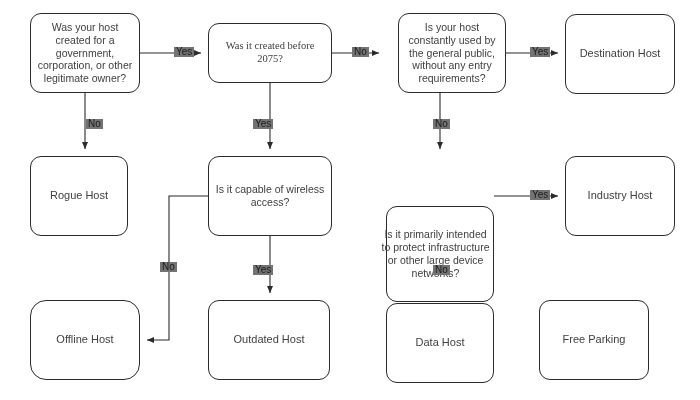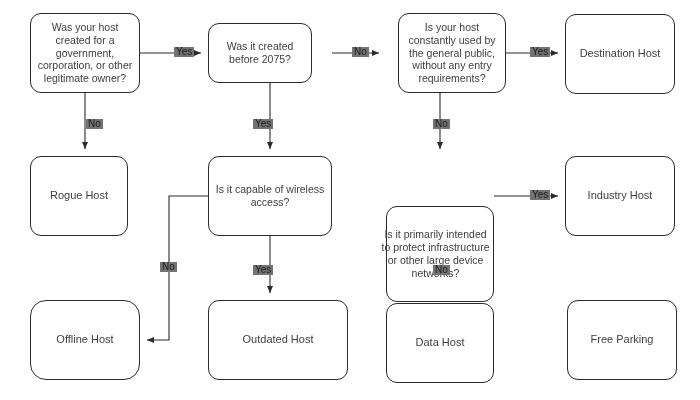--- a/index.html
+++ b/index.html
@@ -86,21 +86,21 @@
 
     <path d="M208,196 L169,196 L169,340 L147,340" stroke="#2b2b2b" stroke-width="1.1" fill="none" marker-end="url(#arrowhead)"></path>
     <path d="M270,236 L270,293" stroke="#2b2b2b" stroke-width="1.1" fill="none" marker-end="url(#arrowhead)"></path>
     <path d="M440,236 L440,293" stroke="#2b2b2b" stroke-width="1.1" fill="none" marker-end="url(#arrowhead)"></path>
   </svg>
 
   <div class="node decision" style="left:30px; top:13px; width:110px; height:80px;">
     <span class="node-label">Was your host created for a government, corporation, or other legitimate owner?</span>
   </div>
 
-  <div class="node decision" style="left:208px; top:23px; width:104px; height:60px;">
+  <div class="node decision" style="left:208px; top:23px; width:124px; height:60px;font-family:Liberation Serif, serif;">
     <span class="node-label">Was it created before 2075?</span>
   </div>
 
   <div class="node decision" style="left:398px; top:13px; width:108px; height:80px;">
     <span class="node-label">Is your host constantly used by the general public, without any entry requirements?</span>
   </div>
 
   <div class="node terminal" style="left:565px; top:14px; width:110px; height:80px;">
     <span class="node-label">Destination Host</span>
   </div>
@@ -118,29 +118,29 @@
   </div>
 
   <div class="node terminal" style="left:565px; top:156px; width:110px; height:80px;">
     <span class="node-label">Industry Host</span>
   </div>
 
   <div class="node terminal" style="left:30px; top:300px; width:110px; height:80px;border-radius:16px;">
     <span class="node-label">Offline Host</span>
   </div>
 
-  <div class="node terminal" style="left:208px; top:300px; width:140px; height:80px;">
+  <div class="node terminal" style="left:208px; top:300px; width:122px; height:80px;">
     <span class="node-label">Outdated Host</span>
   </div>
 
   <div class="node terminal" style="left:386px; top:303px; width:108px; height:80px;">
     <span class="node-label">Data Host</span>
   </div>
 
-  <div class="node terminal" style="left:539px; top:300px; width:110px; height:80px;margin-left:28px;">
+  <div class="node terminal" style="left:539px; top:300px; width:110px; height:80px;">
     <span class="node-label">Free Parking</span>
   </div>
 
   <div class="edge-label" style="left:174px; top:47px;">Yes</div>
   <div class="edge-label" style="left:86px; top:119px;">No</div>
   <div class="edge-label" style="left:352px; top:47px;">No</div>
   <div class="edge-label" style="left:253px; top:119px;">Yes</div>
   <div class="edge-label" style="left:530px; top:47px;">Yes</div>
   <div class="edge-label" style="left:433px; top:119px;">No</div>
   <div class="edge-label" style="left:160px; top:262px;">No</div>

